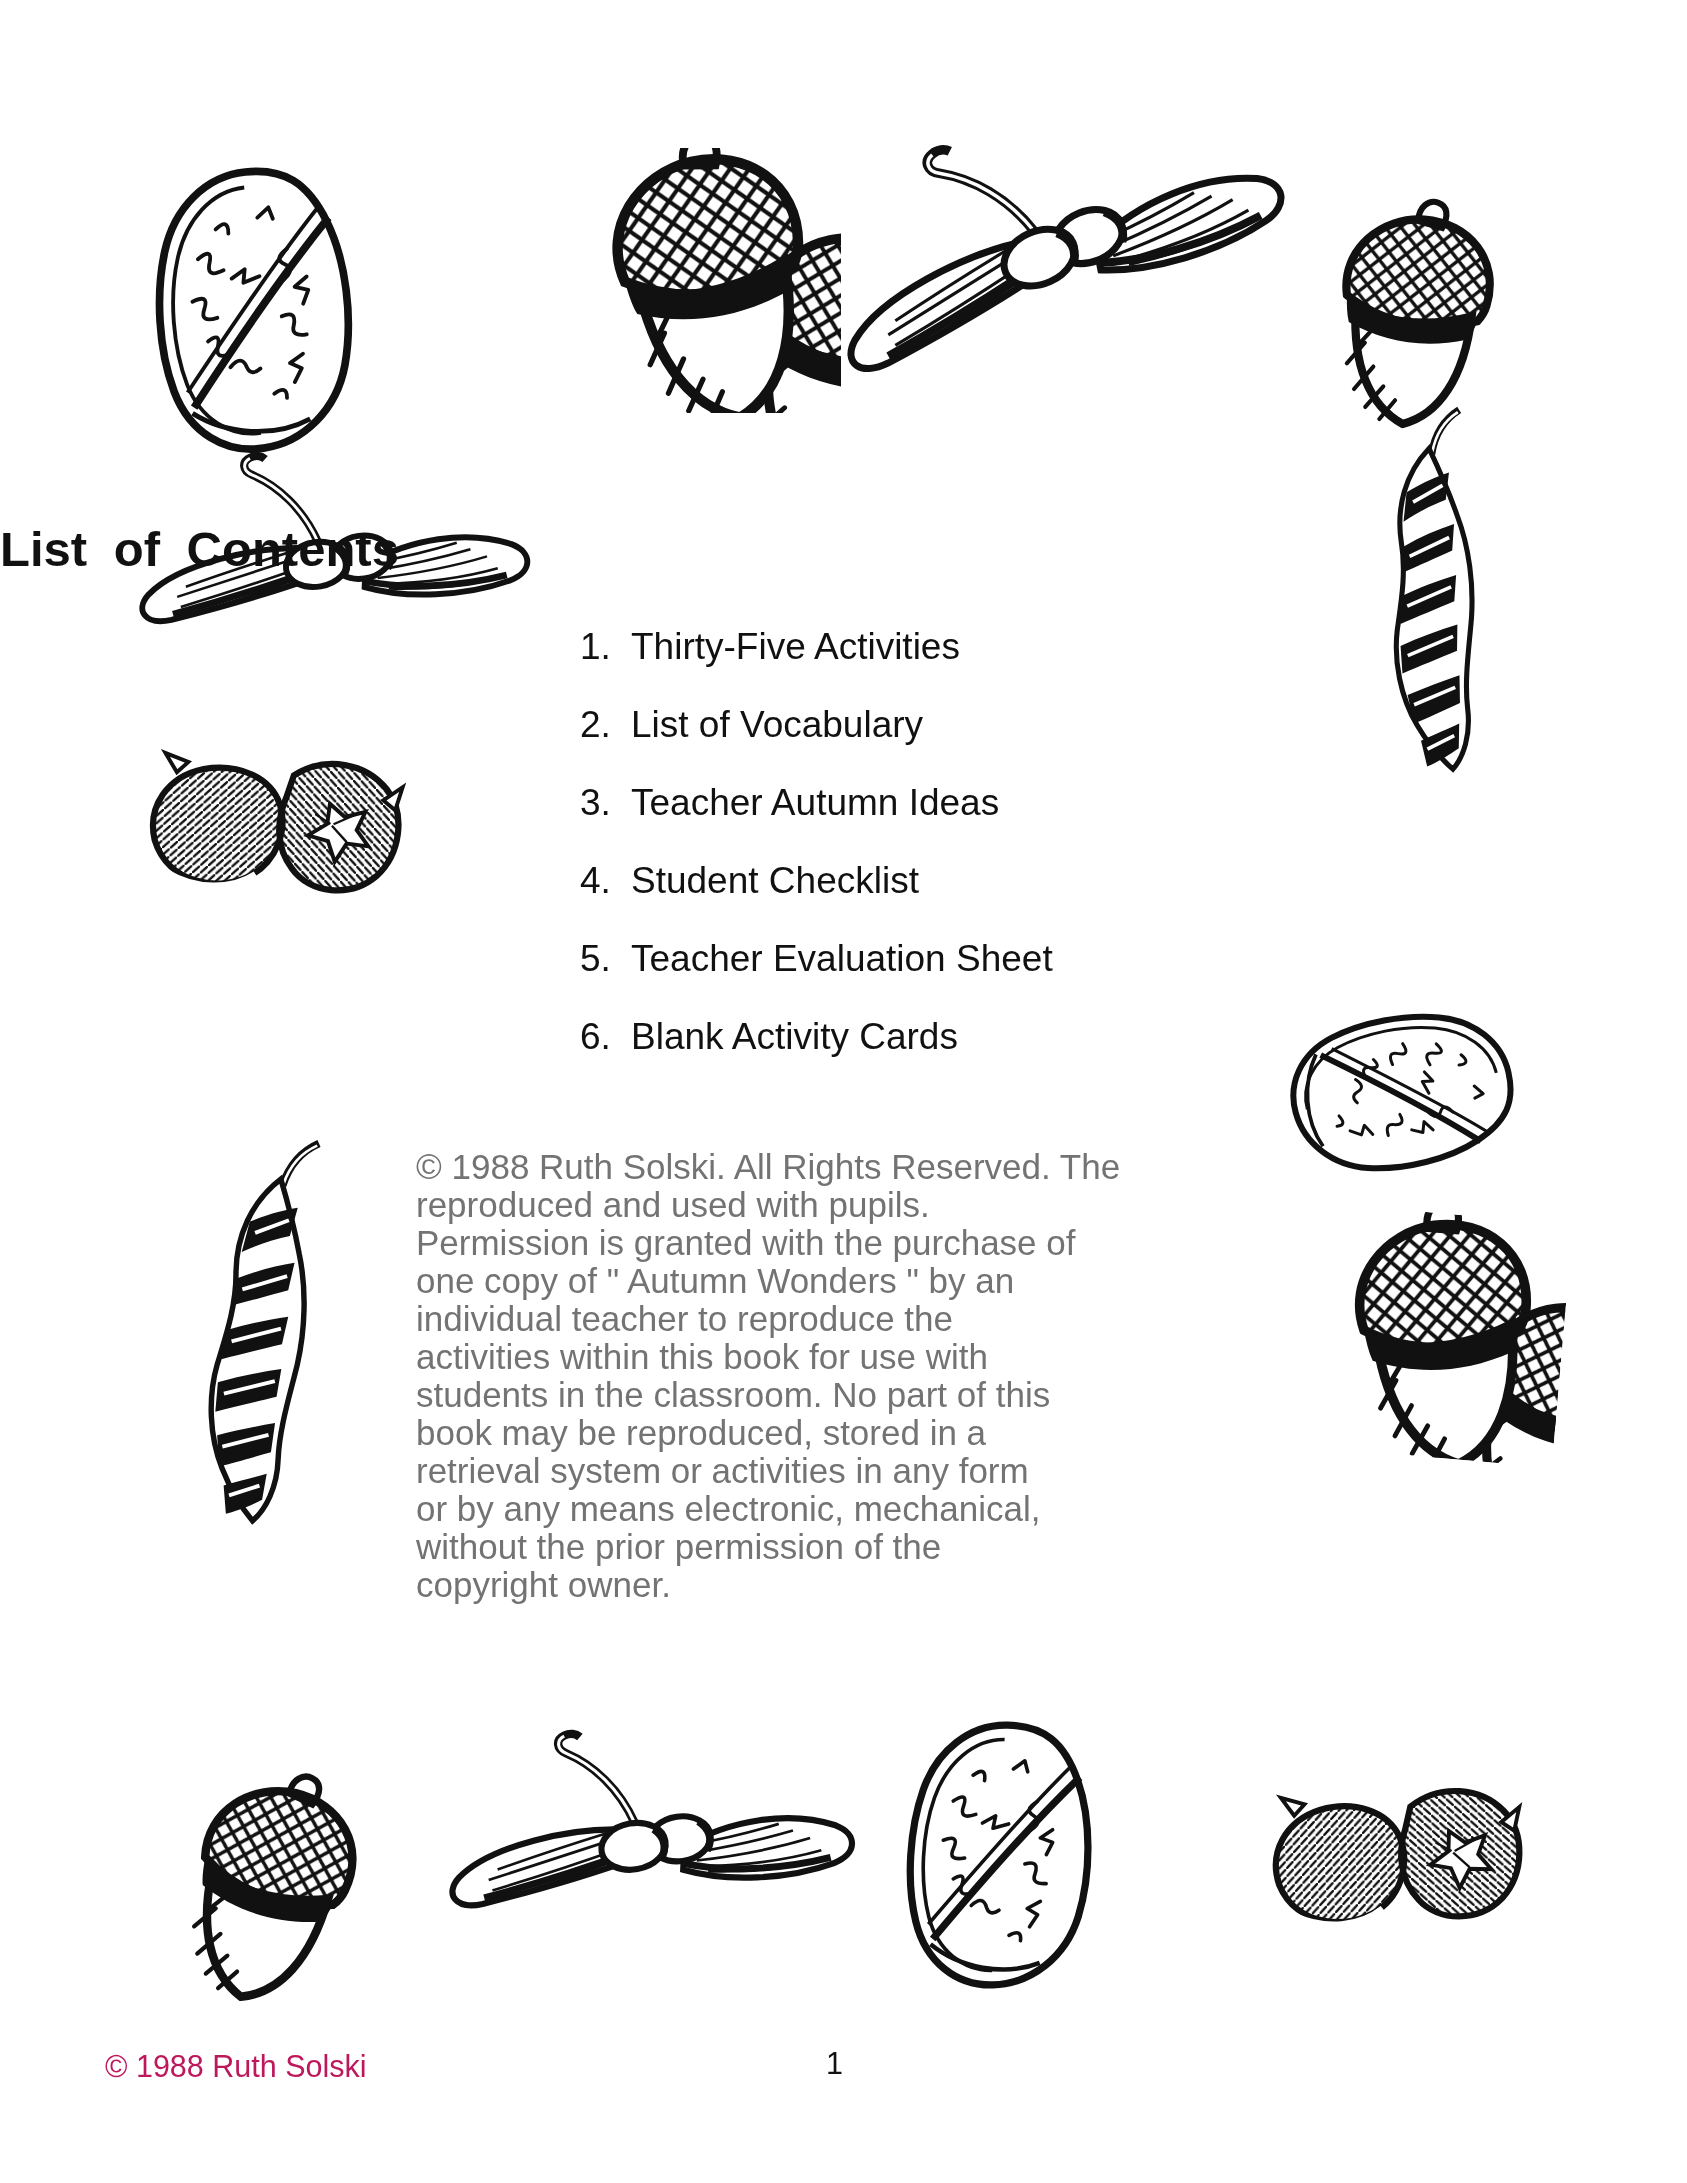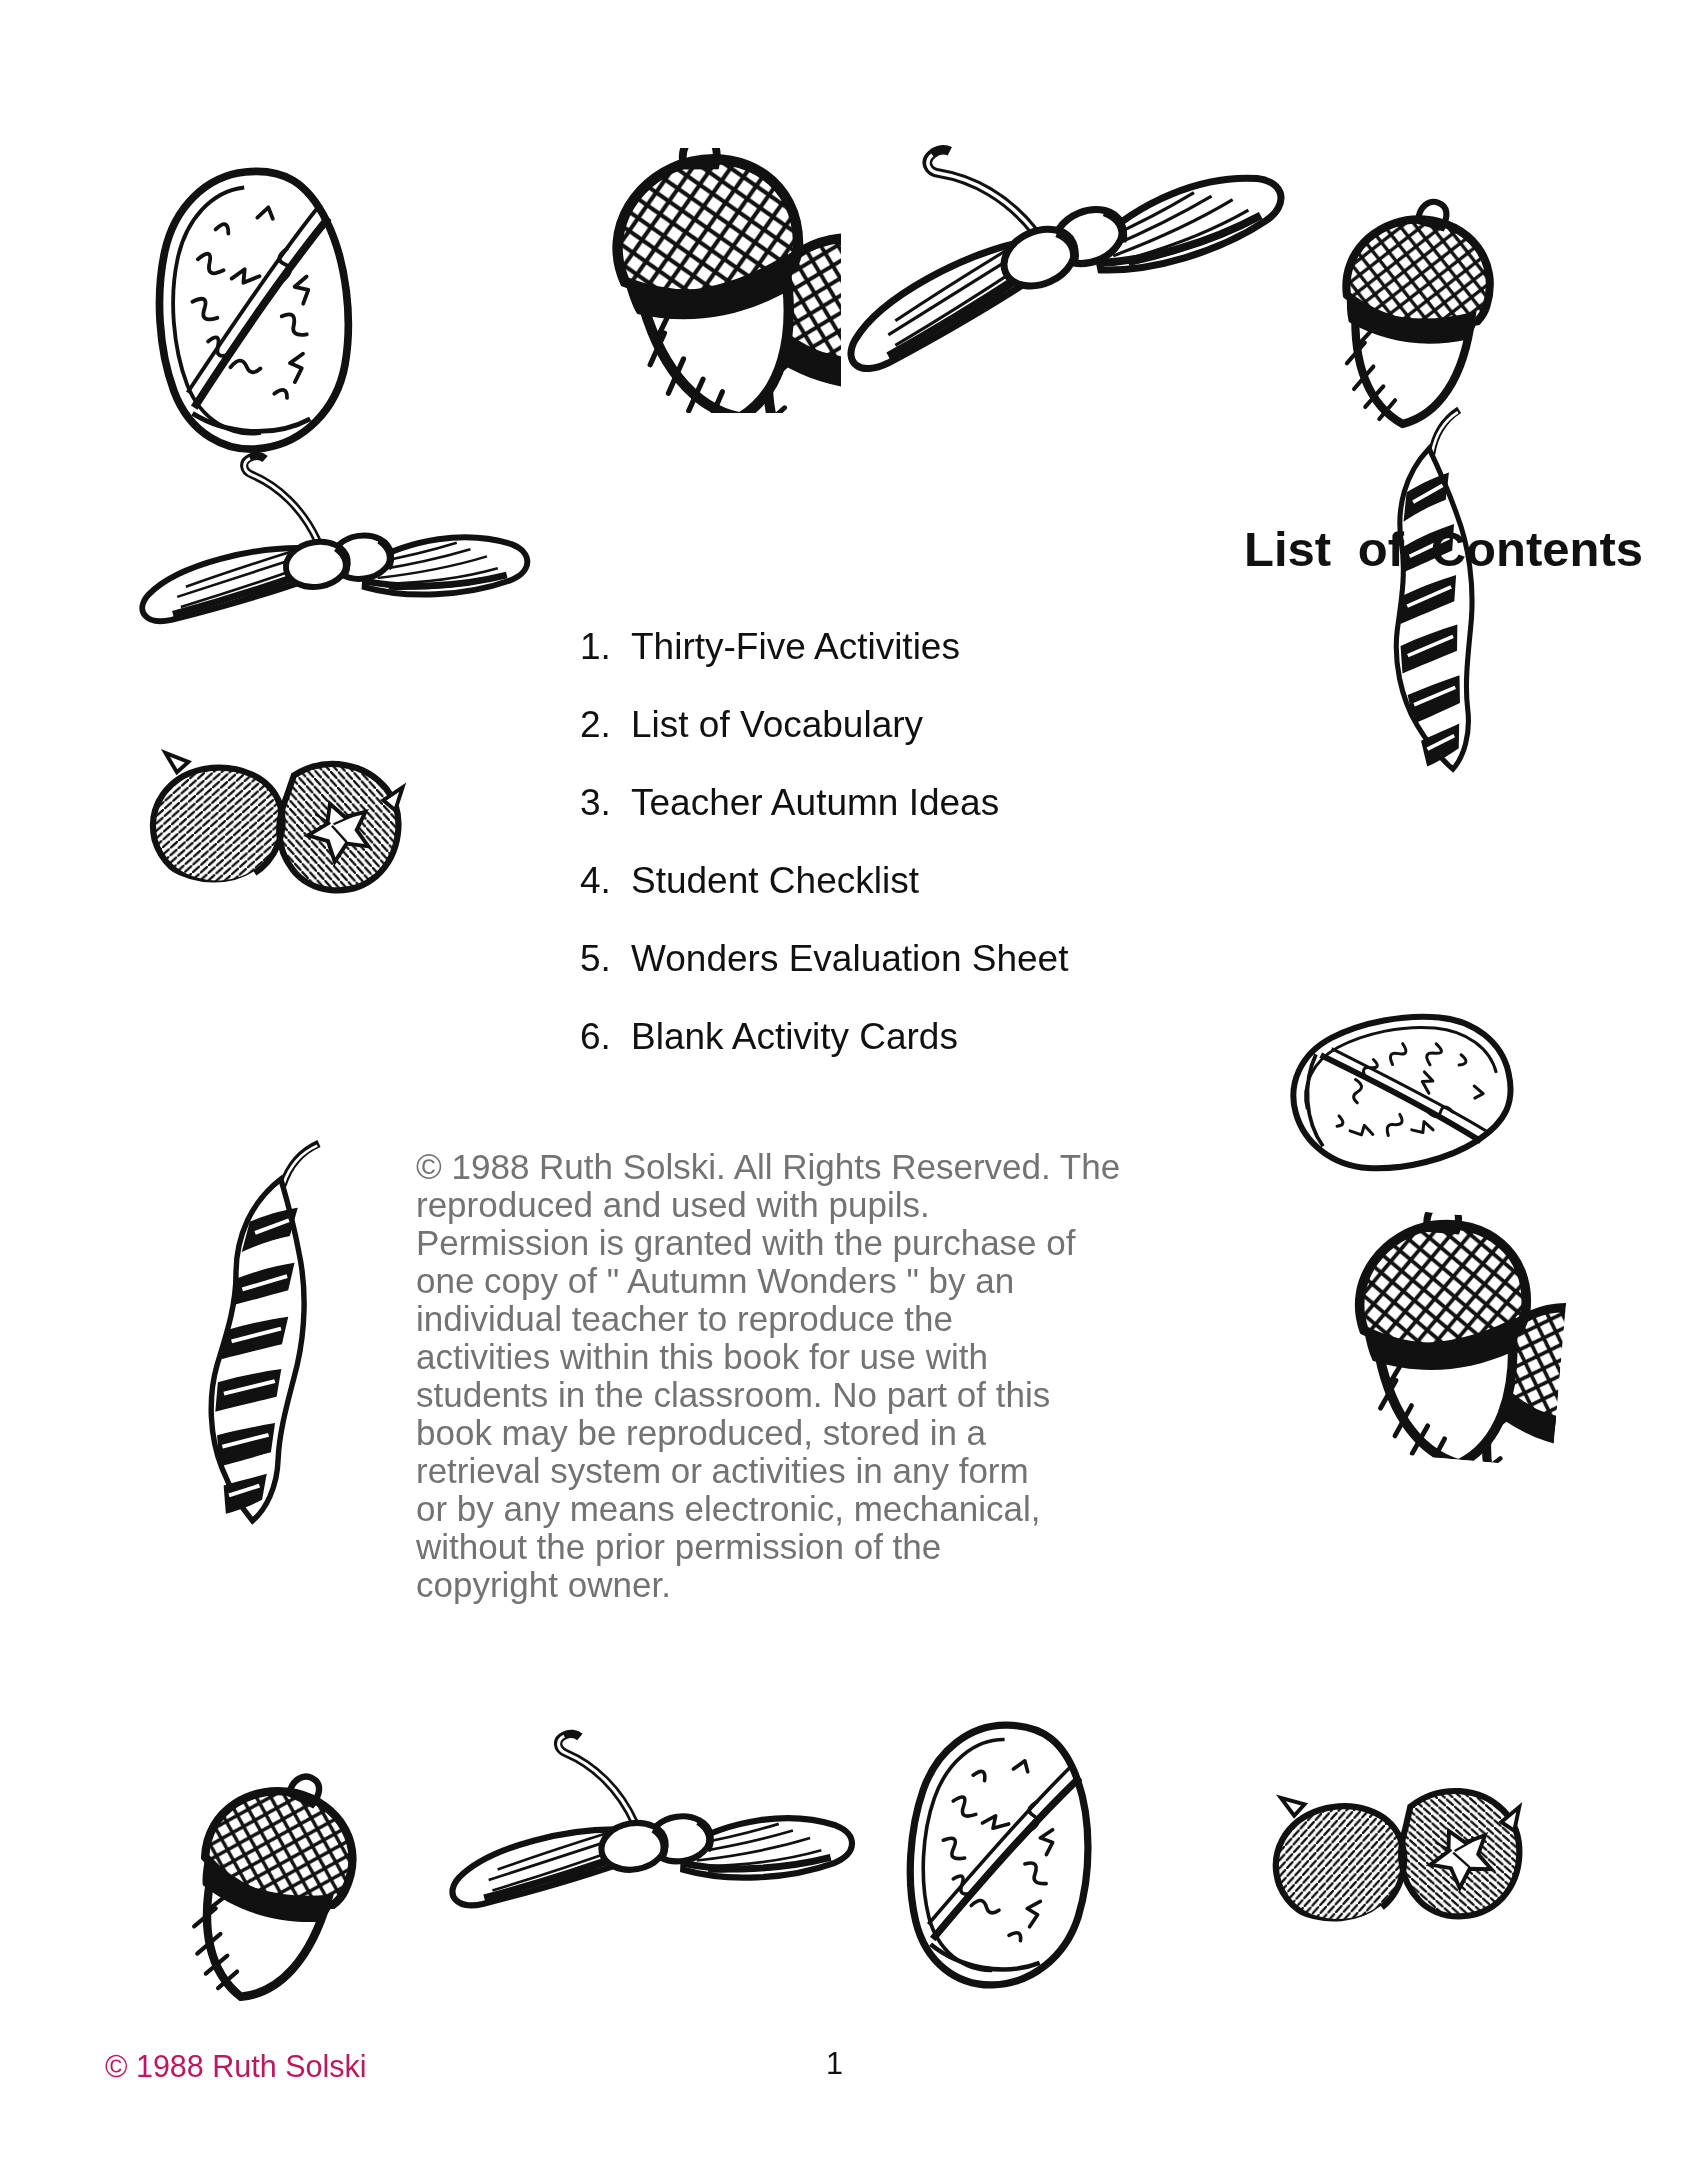--- a/index.html
+++ b/index.html
@@ -1,19 +1,19 @@
 <!DOCTYPE html>
 <html style="font-size:13px"><head>
 <meta charset="utf-8">
 <style>
   html,body{margin:0;padding:0;background:#e8e8e8;}
   #page{position:relative;width:1688px;height:2183px;background:#ffffff;overflow:hidden;
         font-family:"Liberation Sans", sans-serif;color:#111;}
   .illus{position:absolute;}
-  #title{position:absolute;left:0;right:45px;top:488px;text-align:right;
+  #title{position:absolute;left:0;right:45px;top:488px;text-align:left;
          font-size:49px;font-weight:bold;letter-spacing:0px;word-spacing:13px;color:#111;}
   #contents{position:absolute;left:580px;top:628px;list-style:none;margin:0;padding:0;}
   #contents li{display:flex;font-size:37px;line-height:38px;margin-bottom:40px;color:#111;}
   #contents .num{width:51px;flex:0 0 51px;}
   #copyright{position:absolute;left:416px;top:1148px;width:824px;font-size:35px;line-height:38px;color:#737373;}
   #copyright .cline{white-space:nowrap;}
   #footer-copyright{position:absolute;left:105px;top:2049px;font-size:30.5px;color:#be185d;}
   #page-number{position:absolute;left:826px;top:2046px;font-size:30.5px;color:#111;}
 </style>
 </head>
@@ -198,21 +198,21 @@
     <li>
       <span class="num">3.</span>
       <span>Teacher Autumn Ideas</span>
     </li>
     <li>
       <span class="num">4.</span>
       <span>Student Checklist</span>
     </li>
     <li>
       <span class="num">5.</span>
-      <span>Wonders Evaluation Sheet</span>
+      <span>Teacher Evaluation Sheet</span>
     </li>
     <li>
       <span class="num">6.</span>
       <span>Blank Activity Cards</span>
     </li>
   </ul>
 
   <div id="copyright">
     <div class="cline">© 1988 Ruth Solski.  All Rights Reserved.  The</div>
     <div class="cline">reproduced and used with pupils.</div>

